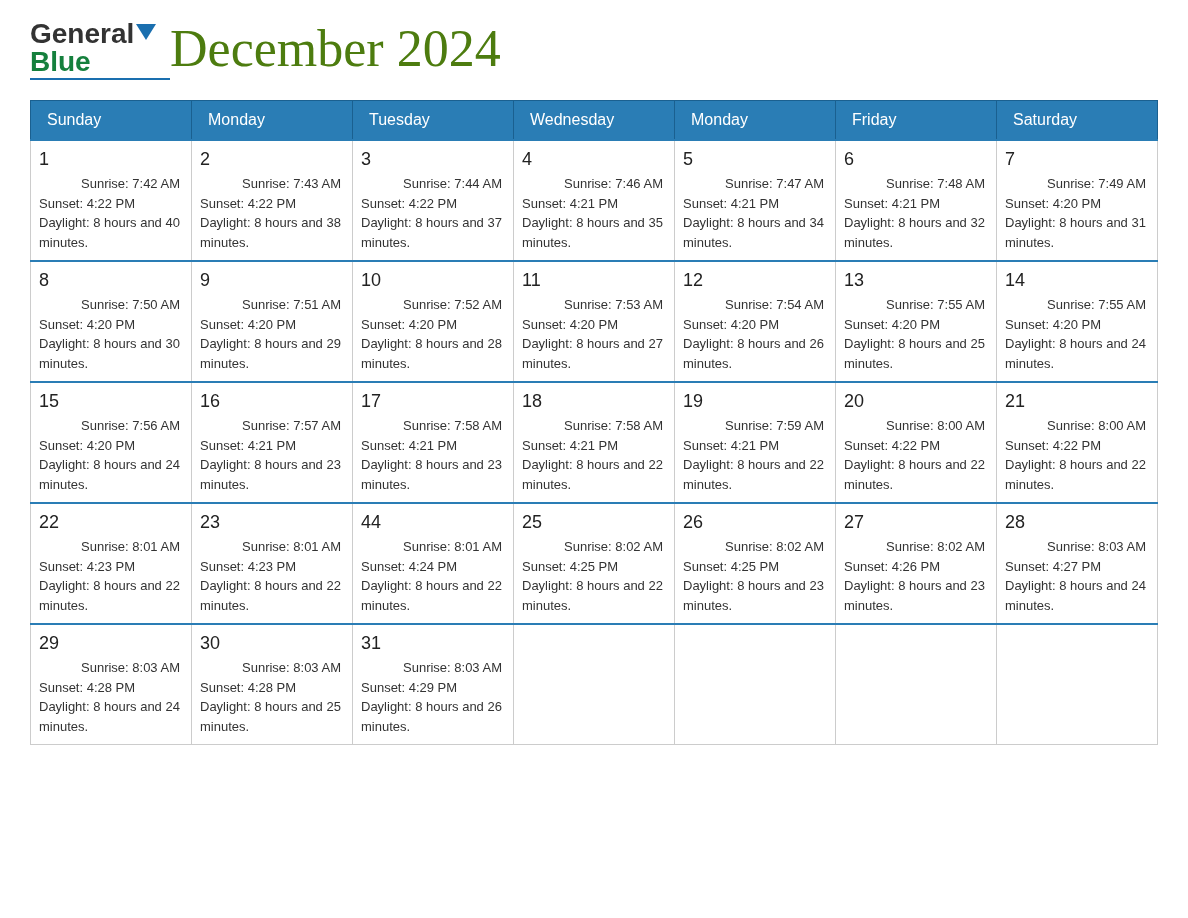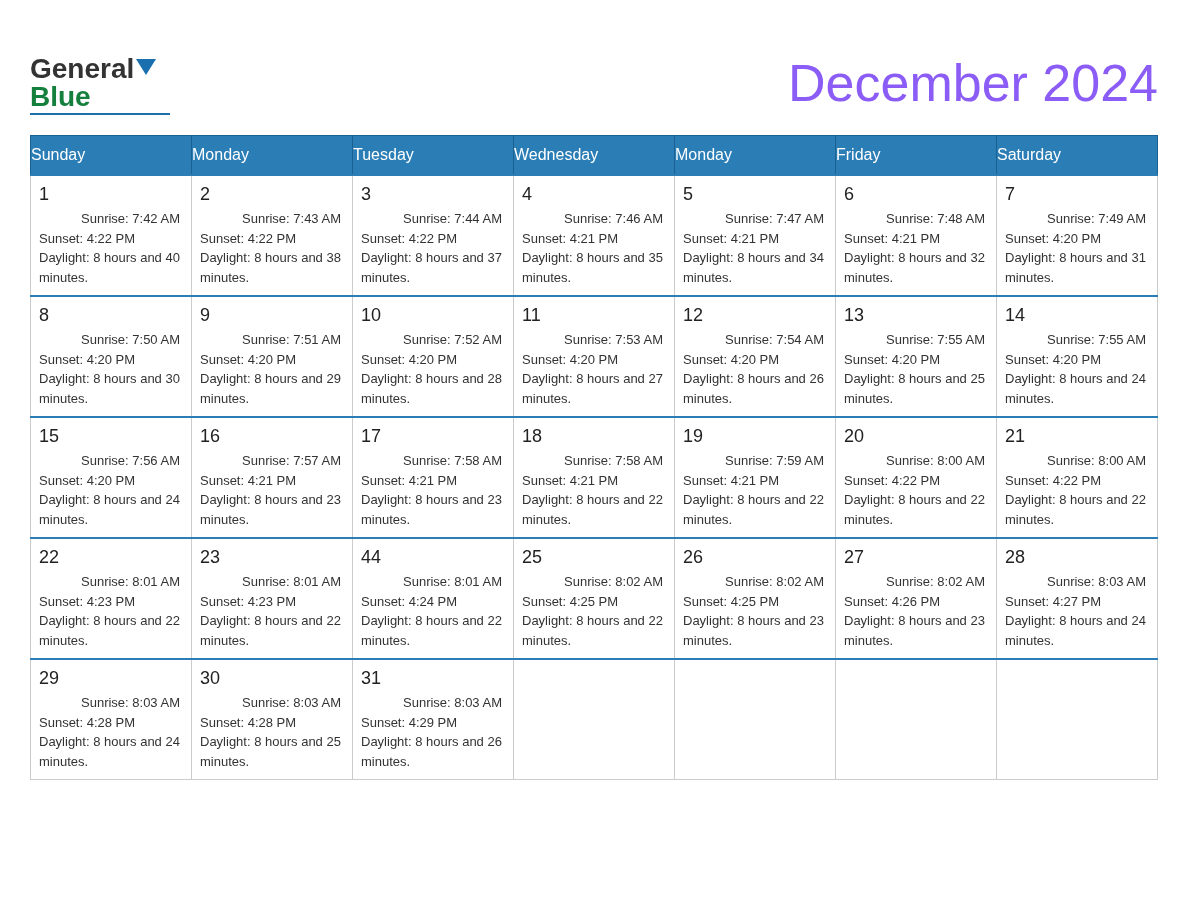--- a/index.html
+++ b/index.html
@@ -5,24 +5,22 @@
     * { margin: 0; padding: 0; box-sizing: border-box; }
     body {
       font-family: Arial, sans-serif;
       background: #fff;
       width: 1188px;
       min-height: 918px;
       padding: 20px 30px;
     }
     .header {
       display: flex;
-      justify-content: space-between;
       align-items: flex-start;
       margin-bottom: 20px;
-      margin-top: 35px;
     }
     .logo {
       display: flex;
       flex-direction: column;
       align-items: flex-start;
     }
     .logo-general {
       font-size: 28px;
       font-weight: bold;
       color: #333;
@@ -51,37 +49,38 @@
       height: 2px;
       background: #1a6faf;
       margin-top: 2px;
     }
     .title-section {
       text-align: right;
     }
     .month-title {
       font-size: 52px;
       font-weight: normal;
-      color: #8b5cf6;
+      color: #4d7c0f;
       line-height: 1.1;
+      font-family: Liberation Serif, serif;
     }
     .location-title {
       font-size: 22px;
       color: #444;
       font-style: italic;
     }
     .calendar-table {
       width: 100%;
       border-collapse: collapse;
       border: 1px solid #999;
     }
     .calendar-table th {
       background-color: #2a7db5;
       color: #fff;
-      padding: 10px 0;
+      padding: 10px 16px;
       font-size: 16px;
       font-weight: normal;
       text-align: left;
       border: 1px solid #1a6090;
     }
     .calendar-table td {
       vertical-align: top;
       padding: 8px;
       border: 1px solid #ccc;
       width: calc(100% / 7);

